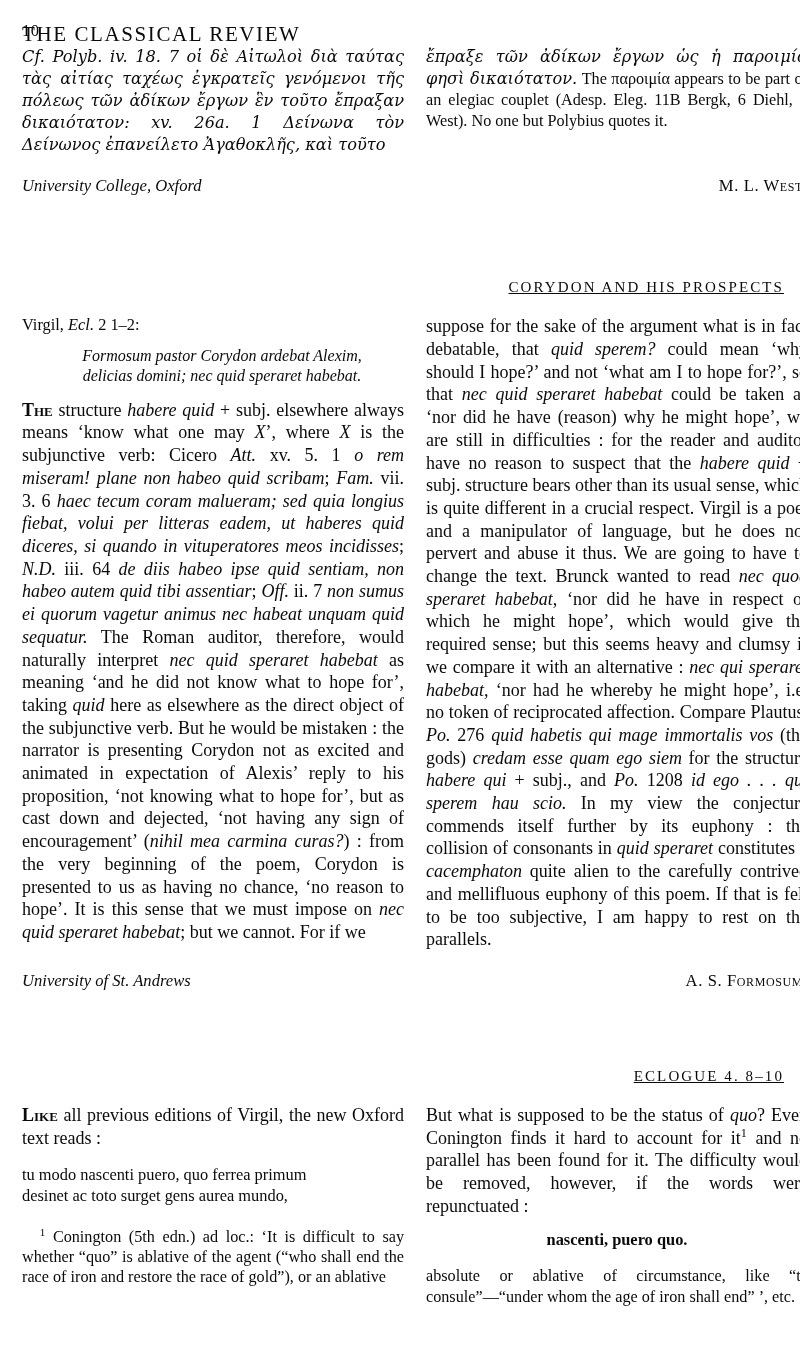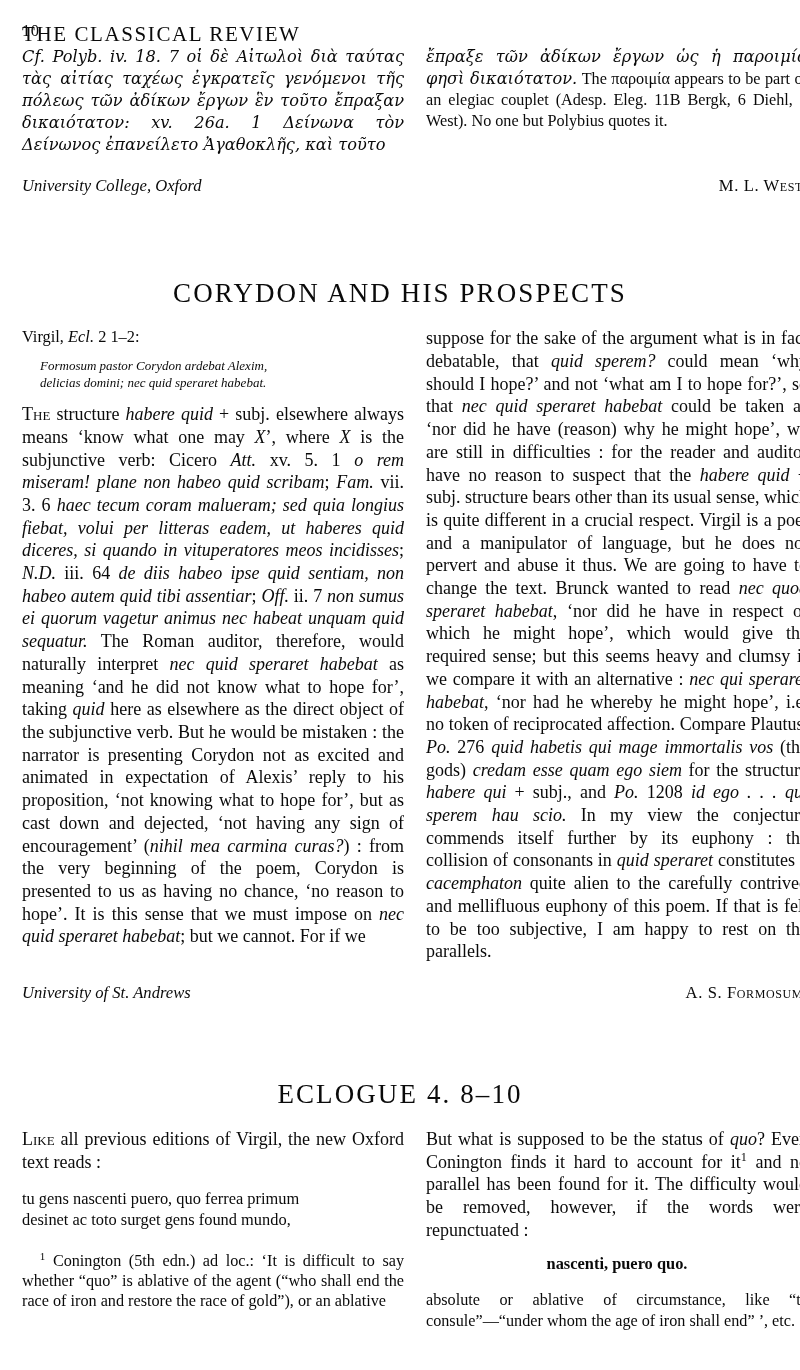--- a/index.html
+++ b/index.html
@@ -66,55 +66,56 @@
     text-justify: inter-word;
     -webkit-hyphens: none;
     hyphens: none;
   }
   p.greek {
     font-size: 16.2px;
     line-height: 1.30;
   }
   .gk { font-style: italic; font-family: "DejaVu Serif", "Liberation Serif", serif; }
   .it { font-style: italic; }
-  .sc { font-variant: small-caps; }
+  .sc { font-variant: small-caps; font-weight: bold; }
   .indent { text-indent: 1.1em; }
 
   
   .signature {
     display: flex;
     justify-content: space-between;
     align-items: baseline;
     font-size: 16.6px;
     padding: 0 6px;
     box-sizing: border-box;
     width: 793px;
   }
   .affil { font-style: italic; }
   .author {
     font-variant: small-caps;
     letter-spacing: 0.6px;
   }
 
   
   .article-title {
-    text-align: center;
-    font-size: 27px;
+    text-align: right;
+    font-size: 15px;
     letter-spacing: 2.1px;
     line-height: 1;
+    text-decoration: underline;
   }
 
   
   .verse {
     font-style: italic;
-    font-size: 13px;
+    font-size: 16px;
     line-height: 1.27;
     margin: 0;
     padding-left: 18px;
-    text-align: left;
+    text-align: center;
   }
   .quote-plain {
     font-size: 16.4px;
     line-height: 1.27;
     margin: 0;
     text-align: left;
   }
   .centered-quote {
     text-align: center;
     font-size: 16.4px;
@@ -199,22 +200,22 @@
 
   <div class="article-title">ECLOGUE 4. 8–10</div>
 
   <div class="sp-20"></div>
 
   <div class="cols">
 
     <div class="col">
       <p><span class="sc">Like</span> all previous editions of Virgil, the new Oxford text reads :</p>
       <div class="sp-16"></div>
-      <p class="quote-plain">tu gens nascenti puero, quo ferrea primum</p>
-      <p class="quote-plain">desinet ac toto surget gens found mundo,</p>
+      <p class="quote-plain">tu modo nascenti puero, quo ferrea primum</p>
+      <p class="quote-plain">desinet ac toto surget gens aurea mundo,</p>
       <div class="sp-20"></div>
       <p class="footnote indent"><sup>1</sup> Conington (5th edn.) ad loc.: ‘It is difficult to say whether “quo” is ablative of the agent (“who shall end the race of iron and restore the race of gold”), or an ablative</p>
     </div>
 
     <div class="col">
       <p>But what is supposed to be the status of <span class="it">quo</span>? Even Conington finds it hard to account for it<sup>1</sup> and no parallel has been found for it. The difficulty would be removed, however, if the words were repunctuated :</p>
       <div class="sp-12"></div>
       <p class="centered-quote">nascenti, puero quo.</p>
       <div class="sp-16"></div>
       <p class="footnote">absolute or ablative of circumstance, like “te consule”—“under whom the age of iron shall end” ’, etc.</p>

